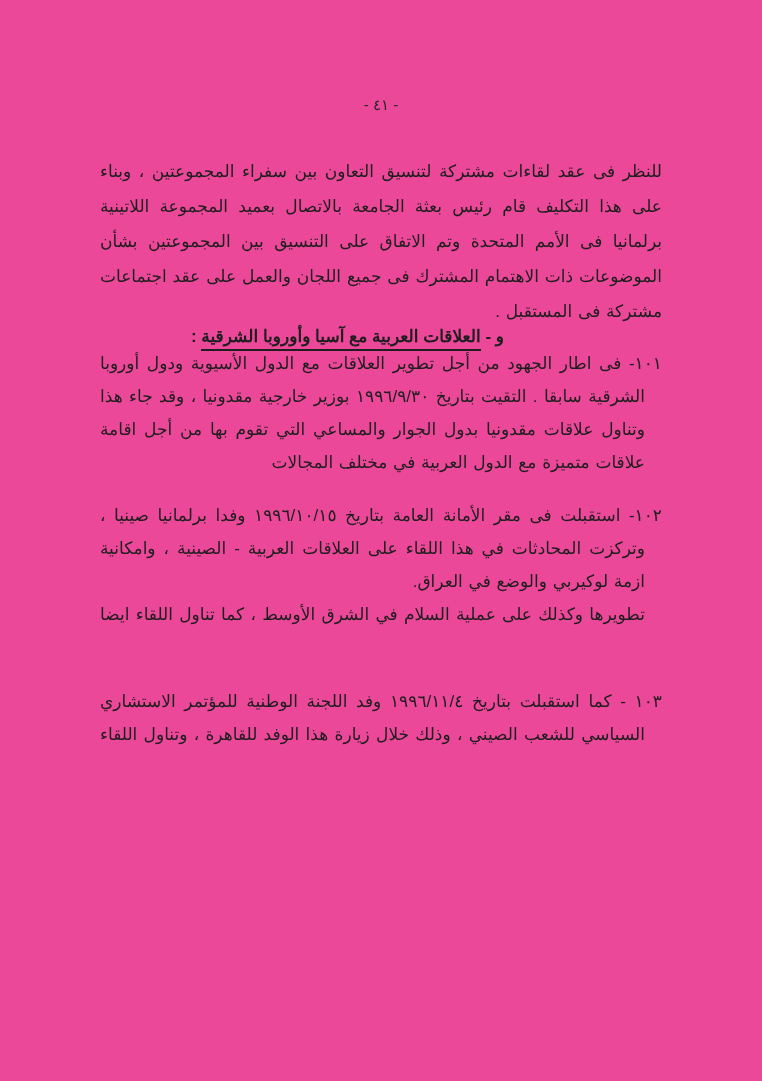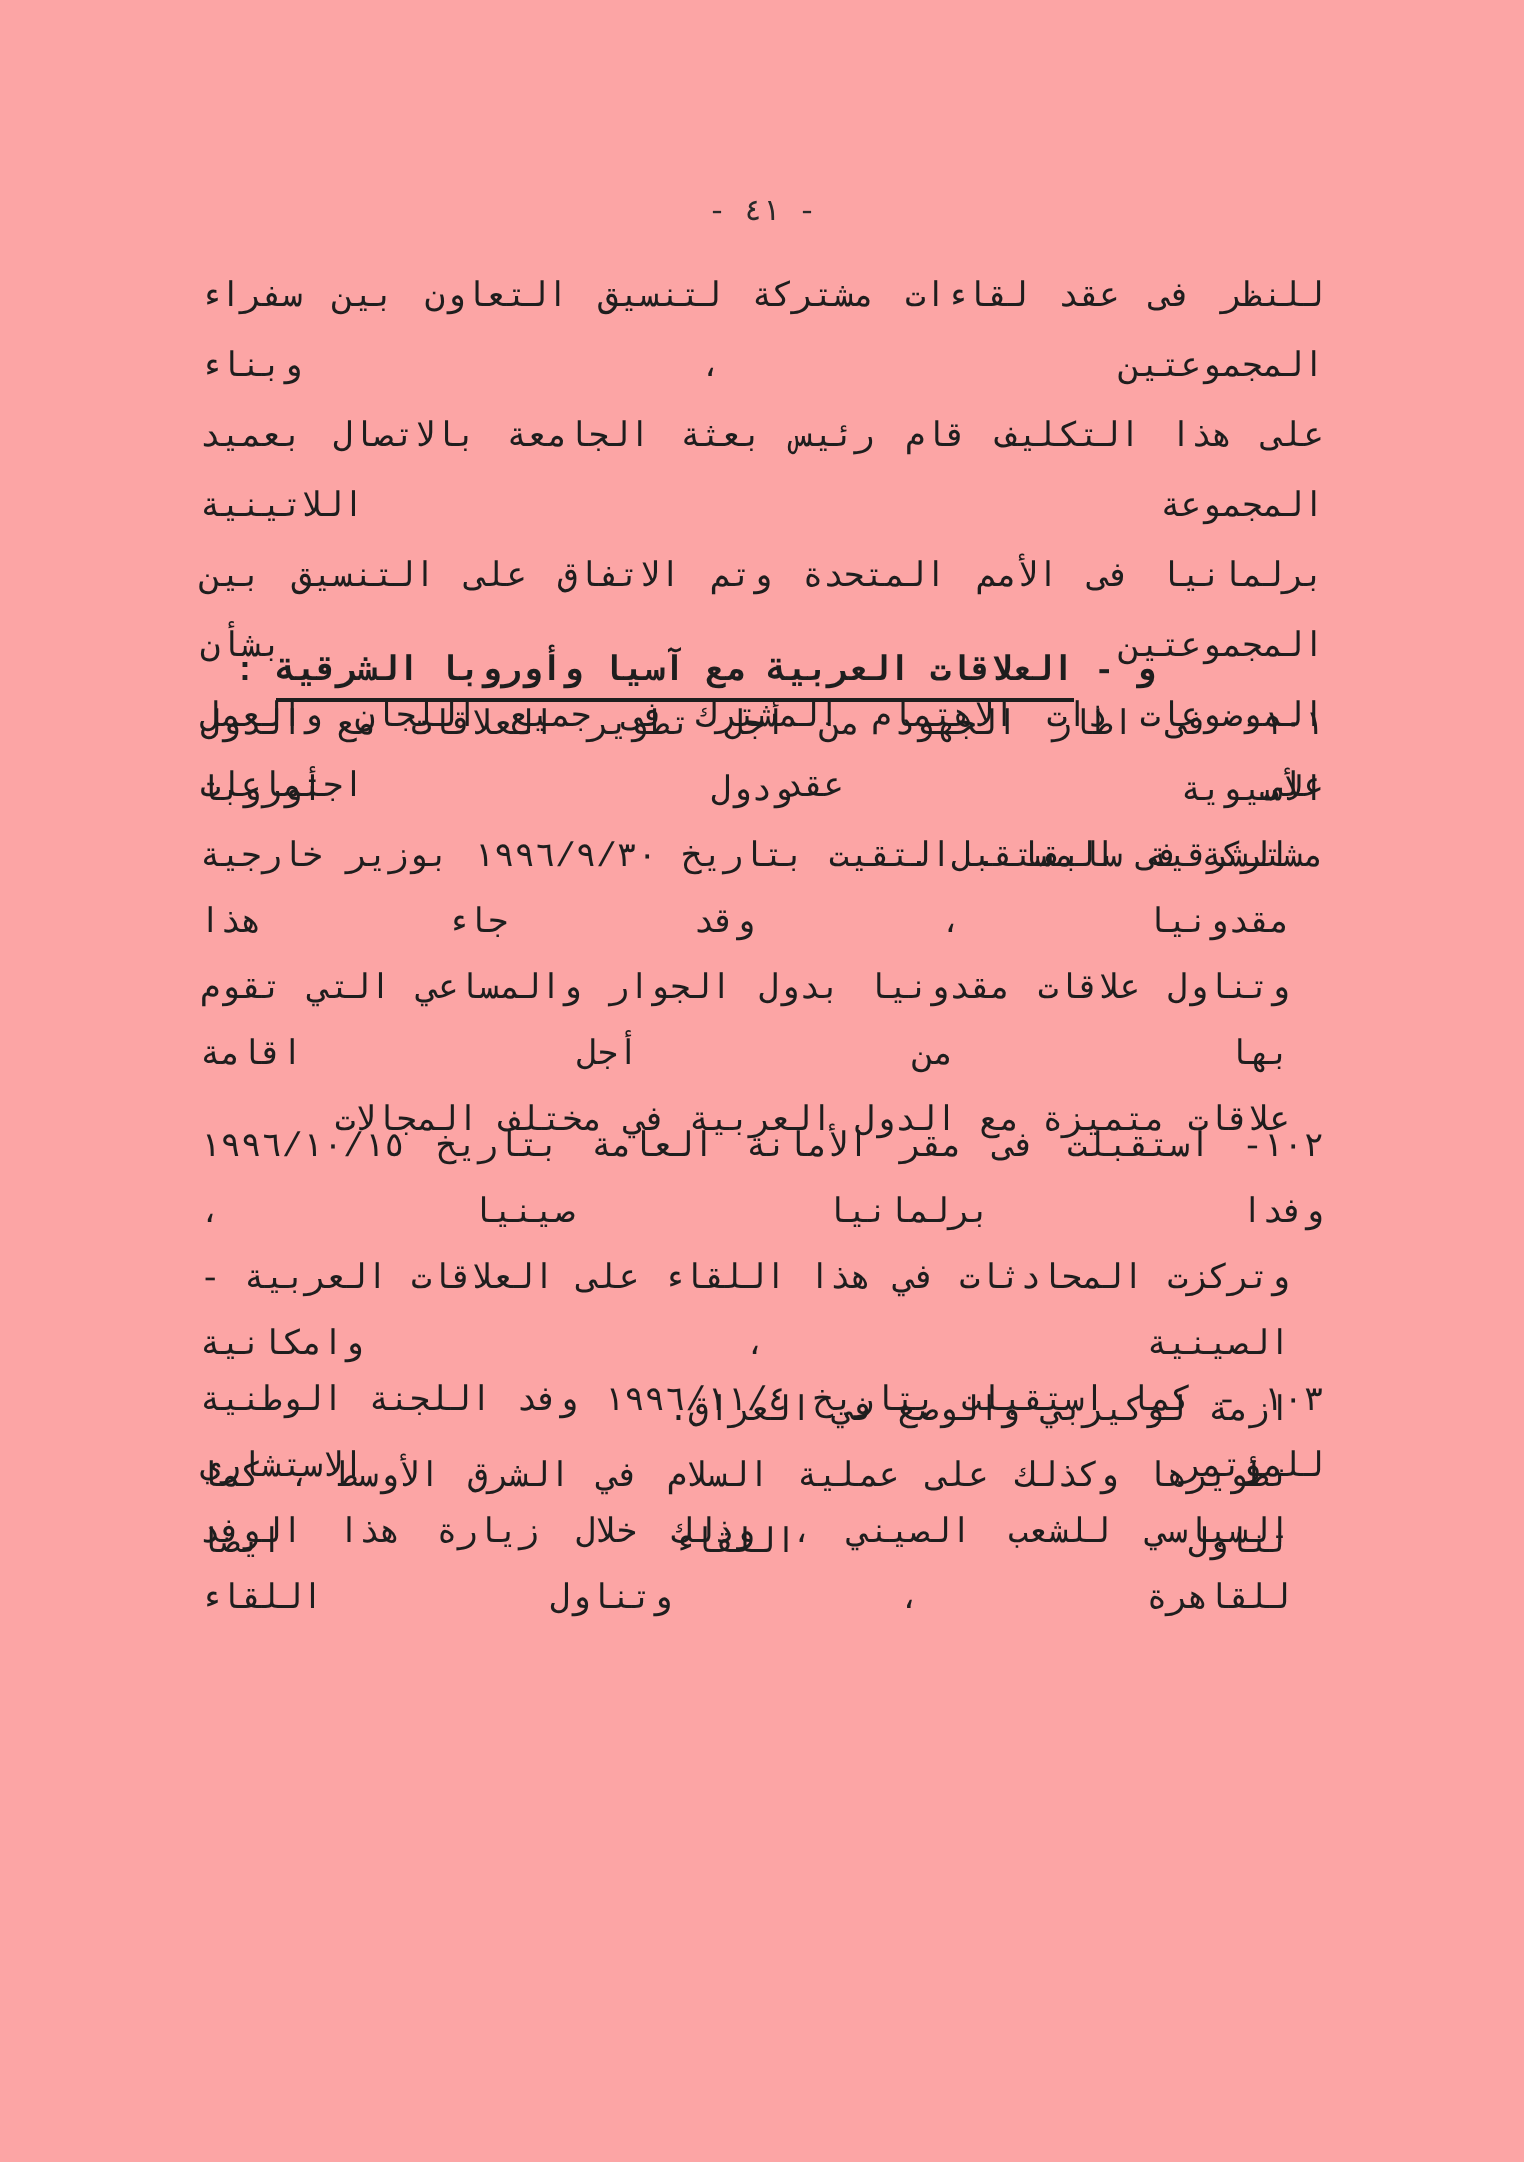--- a/index.html
+++ b/index.html
@@ -1,21 +1,21 @@
 <!DOCTYPE html>
 <html lang="ar" dir="rtl"><head>
 <meta charset="utf-8">
 <style>
   * { margin: 0; padding: 0; box-sizing: border-box; }
   html, body { background: #ffffff; }
   body { width: 762px; height: 1081px; position: relative; overflow: hidden; }
   .page {
     position: absolute; inset: 0;
-    background: #fca5a5;
-    font-family: Liberation Mono, monospace;
+    background: #ec4899;
+    font-family: Liberation Sans, sans-serif;
     color: #1e1e1e;
     direction: rtl;
   }
   .page-number {
     position: absolute;
     top: 96px; left: 0; right: 0;
     text-align: center;
     font-size: 15px;
     color: #2a2a2a;
     direction: ltr;
@@ -24,28 +24,28 @@
     position: absolute;
     right: 100px; left: 100px;
     direction: rtl;
   }
   .line {
     font-size: 17px;
     text-align: justify;
     text-align-last: justify;
     word-spacing: 1px;
   }
-  .intro   { top: 132px; line-height: 35px; }
+  .intro   { top: 154px; line-height: 35px; }
   .heading { top: 319px; line-height: 35px; text-align: center; padding-left: 0; padding-right: 67px; font-weight: bold; font-size: 17px; }
   .heading .title-underline {
     border-bottom: 2px solid #1e1e1e;
     padding-bottom: 3px;
   }
   .p101 { top: 347px; line-height: 33px; }
-  .p102 { top: 558px; line-height: 33px; }
+  .p102 { top: 499px; line-height: 33px; }
   .p103 { top: 685px; line-height: 33px; }
   .hang { padding-right: 17px; }
   .first { padding-right: 0; }
   .end { text-align-last: right; }
 </style>
 </head>
 <body>
 
 <div class="page">
 

